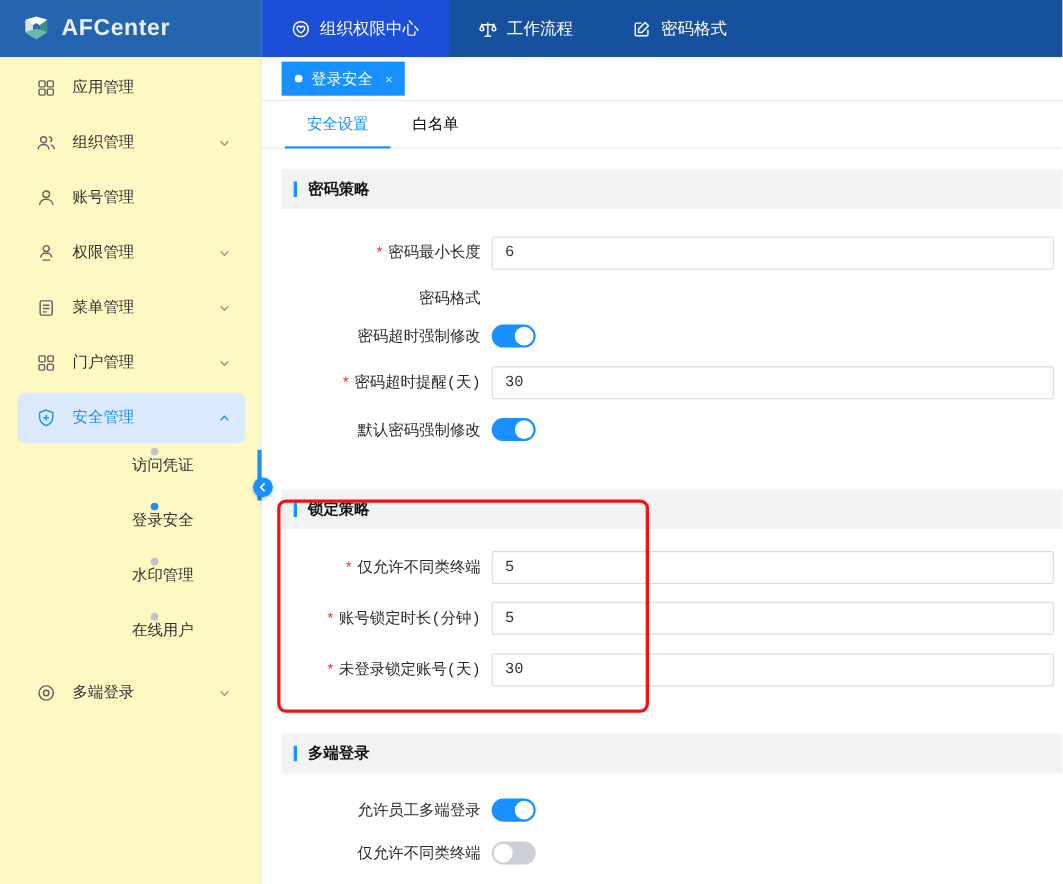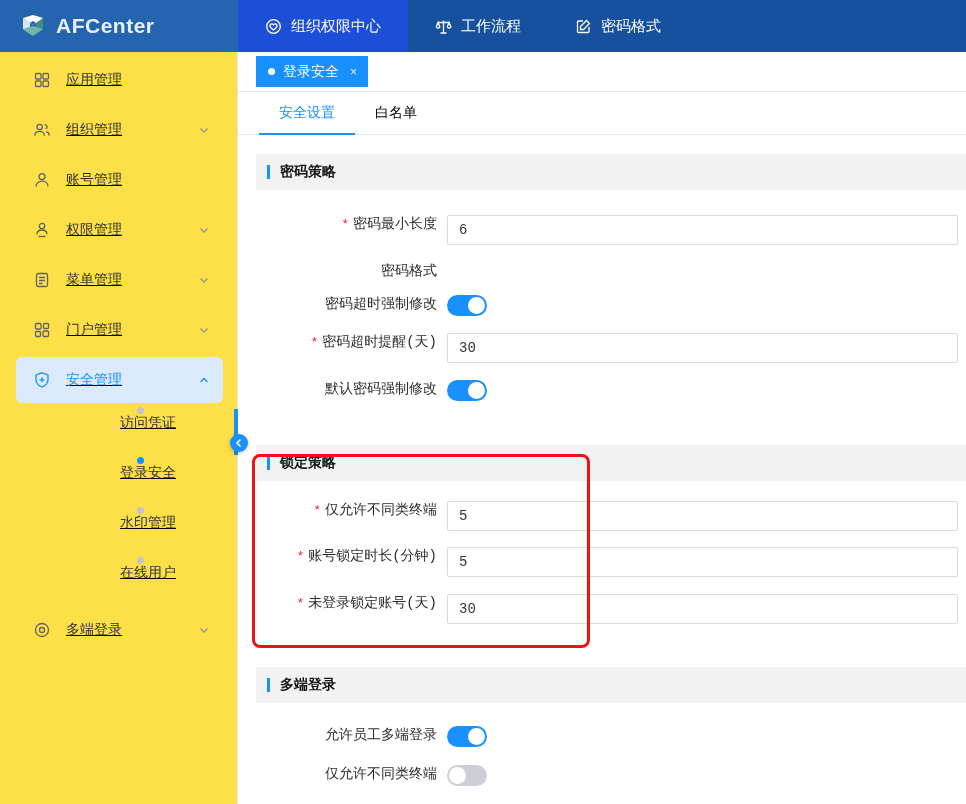--- a/index.html
+++ b/index.html
@@ -12,21 +12,21 @@
            padding-left:20px; gap:10px; flex:none; }
   .brand-text { color:#e9eff6; font-size:21px; font-weight:bold; letter-spacing:.5px; }
   .topnav { flex:1; background:#17519e; display:flex; }
   .nav-item { display:flex; align-items:center; gap:9px; color:#fff; font-size:15px;
               padding:0 27px; cursor:pointer; }
   .nav-item.active { background:#1d4ed8; }
 
   
   .main { display:flex; height:752px; }
   aside { width:238px; flex:none; border-right:1px solid #e4e7ed; position:relative;
-          padding-top:5px; background:#fde047;text-decoration:underline; }
+          padding-top:5px; background:#fef9c3; }
   .side-item { height:46px; margin:0 14px 4px 16px; border-radius:6px; display:flex;
                align-items:center; padding:0 12px 0 17px; cursor:pointer; }
   .side-item .lbl { margin-left:15px; font-size:14px; color:#303133; flex:1; }
   .side-item.active { background:#dbeafd; }
   .side-item.active .lbl { color:#1890ff; }
   .sub-item { height:46px; margin:0 14px 4px 16px; display:flex; align-items:center;
               padding-left:41px; cursor:pointer;flex-direction:column; }
   .sub-item .dot { width:7px; height:7px; border-radius:50%; background:#c0c4cc; flex:none; }
   .sub-item.selected .dot { background:#1890ff; }
   .sub-item .lbl { margin-left:16px; font-size:14px; color:#303133; }
@@ -48,21 +48,21 @@
   .tab { padding:0 20px; display:flex; align-items:center; font-size:14px; color:#000000;
          position:relative; cursor:pointer; }
   .tab.active { color:#1890ff; }
   .tab.active::after { content:""; position:absolute; left:0; right:0; bottom:-1px;
                        height:2px; background:#1890ff; }
 
   .form { padding-left:18px; margin-top:19px;font-family:Liberation Mono, monospace; }
   .sec-head { height:36px; background:#f2f2f2; display:flex; align-items:center; }
   .sec-head .bar { width:3px; height:14px; background:#1890ff; margin:0 10px 0 11px; flex:none; }
   .sec-head .ttl { font-size:14px; font-weight:bold; color:#141414; }
-  .form-row { display:flex; align-items:flex-start; }
+  .form-row { display:flex; align-items:center; }
   .flabel { width:191px; text-align:right; padding-right:10px; font-size:14px;
             color:rgba(0,0,0,.85); flex:none; }
   .req { color:#f5222d; margin-right:4px; font-size:13px; }
   .ctrl { flex:1; margin-right:8px; }
   input.txt { width:100%; height:30px; border:1px solid #d9d9d9; border-radius:2px;
               padding:0 11px; font-size:14px; color:#333; font-family:inherit; outline:none; }
   .select { height:30px; border:1px solid #d9d9d9; border-radius:2px; display:flex;
             align-items:center; justify-content:space-between; padding:0 11px;
             font-size:14px; color:#333; cursor:pointer; background:#fff; }
   .switch { width:40px; height:21px; border-radius:11px; position:relative; cursor:pointer; flex:none; }

